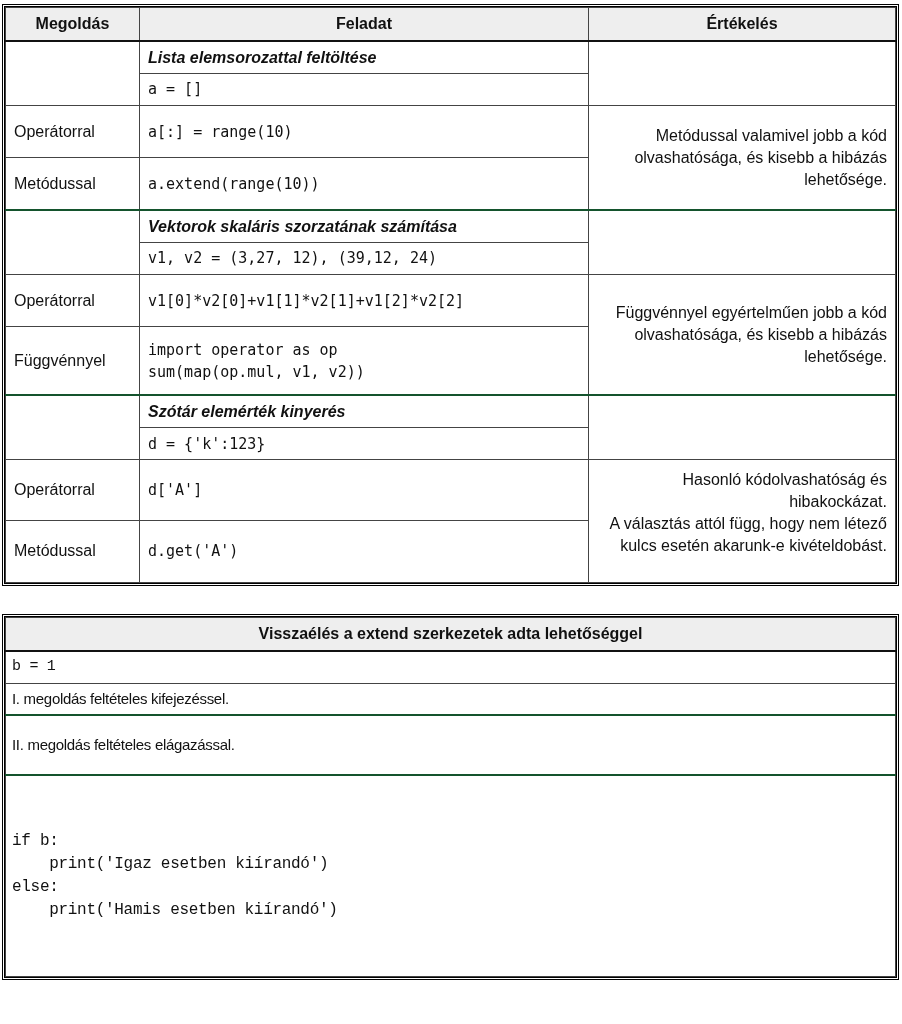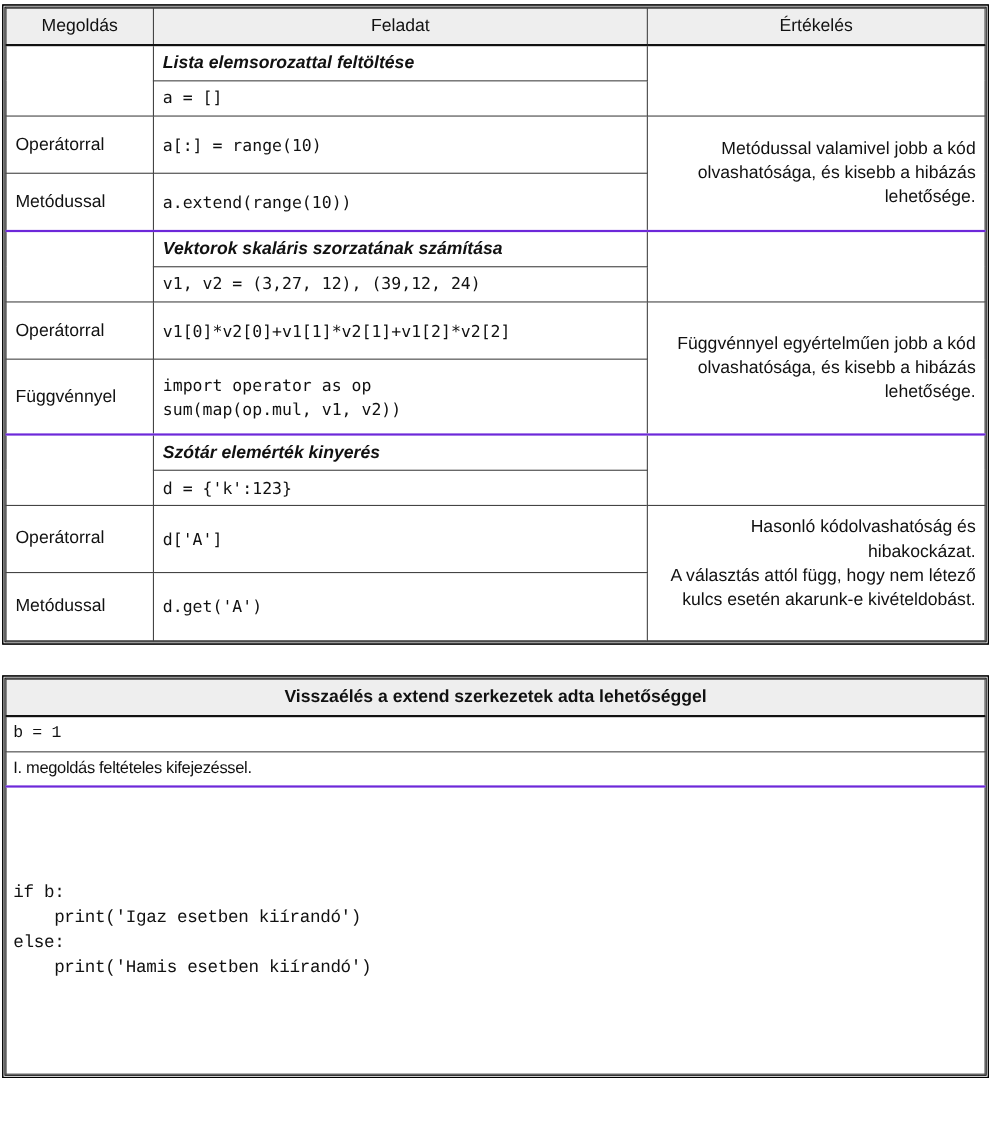--- a/index.html
+++ b/index.html
@@ -3,24 +3,24 @@
   <meta charset="utf-8">
   <style>
     html, body { margin: 0; padding: 0; background: #ffffff; }
     body { width: 902px; height: 1024px; position: relative; overflow: hidden;
            font-family: "Liberation Sans", sans-serif; color: #111; }
     .frame { position: absolute; left: 2px; border: 3px double #000; outline: 1px solid #000; outline-offset: -1px; box-sizing: border-box; }
     .frame1 { top: 4px; width: 897px; height: 582px; }
     .frame2 { top: 614px; width: 897px; height: 366px; }
     table { border-collapse: collapse; width: 100%; height: 100%; table-layout: fixed; }
     td, th { border: 1px solid #444; padding: 0 8px; vertical-align: middle; font-size: 16px; line-height: 22px; }
-    th { background: #eeeeee; font-weight: normal; text-align: center; height: 32px; border-bottom: 2px solid #111; }
+    th { background: #eeeeee; font-weight: bold; text-align: center; height: 32px; border-bottom: 2px solid #111; }
     .mono { font-family: "DejaVu Sans Mono", "Liberation Mono", monospace; font-size: 15px; white-space: pre; }
     .ital { font-style: italic; font-weight: bold; }
-    .sep td { border-top: 2px solid #6d28d9; }
+    .sep td { border-top: 2px solid #14532d; }
     .eval { padding-top: 6px; padding-bottom: 6px; text-align: right; }
     .t2 th { font-weight: bold; }
     .t2 td { padding: 0 6px; }
     .narrow { font-family: "Liberation Sans", sans-serif; font-size: 15px; letter-spacing: -0.3px; }
     .narrow-mono { font-family: "Liberation Mono", monospace; font-size: 15px; white-space: pre; letter-spacing: -0.3px; }
   </style>
 </head>
 <body>
 
 <div class="frame frame1">
@@ -103,20 +103,23 @@
     <tbody>
         <tr style="height:32px">
       <th>Visszaélés a extend szerkezetek adta lehetőséggel</th>
     </tr>
     <tr style="height:32px">
       <td class="narrow-mono">b = 1</td>
     </tr>
     <tr style="height:32px">
       <td class="narrow">I. megoldás feltételes kifejezéssel.</td>
     </tr>
+    <tr class="sep" style="height:60px">
+      <td class="narrow">II. megoldás feltételes elágazással.</td>
+    </tr>
     <tr class="sep">
       <td class="narrow-mono" style="font-size:16px;line-height:23px">if b:
     print('Igaz esetben kiírandó')
 else:
     print('Hamis esetben kiírandó')</td>
     </tr>
   </tbody>
     </table>
 </div>
 

